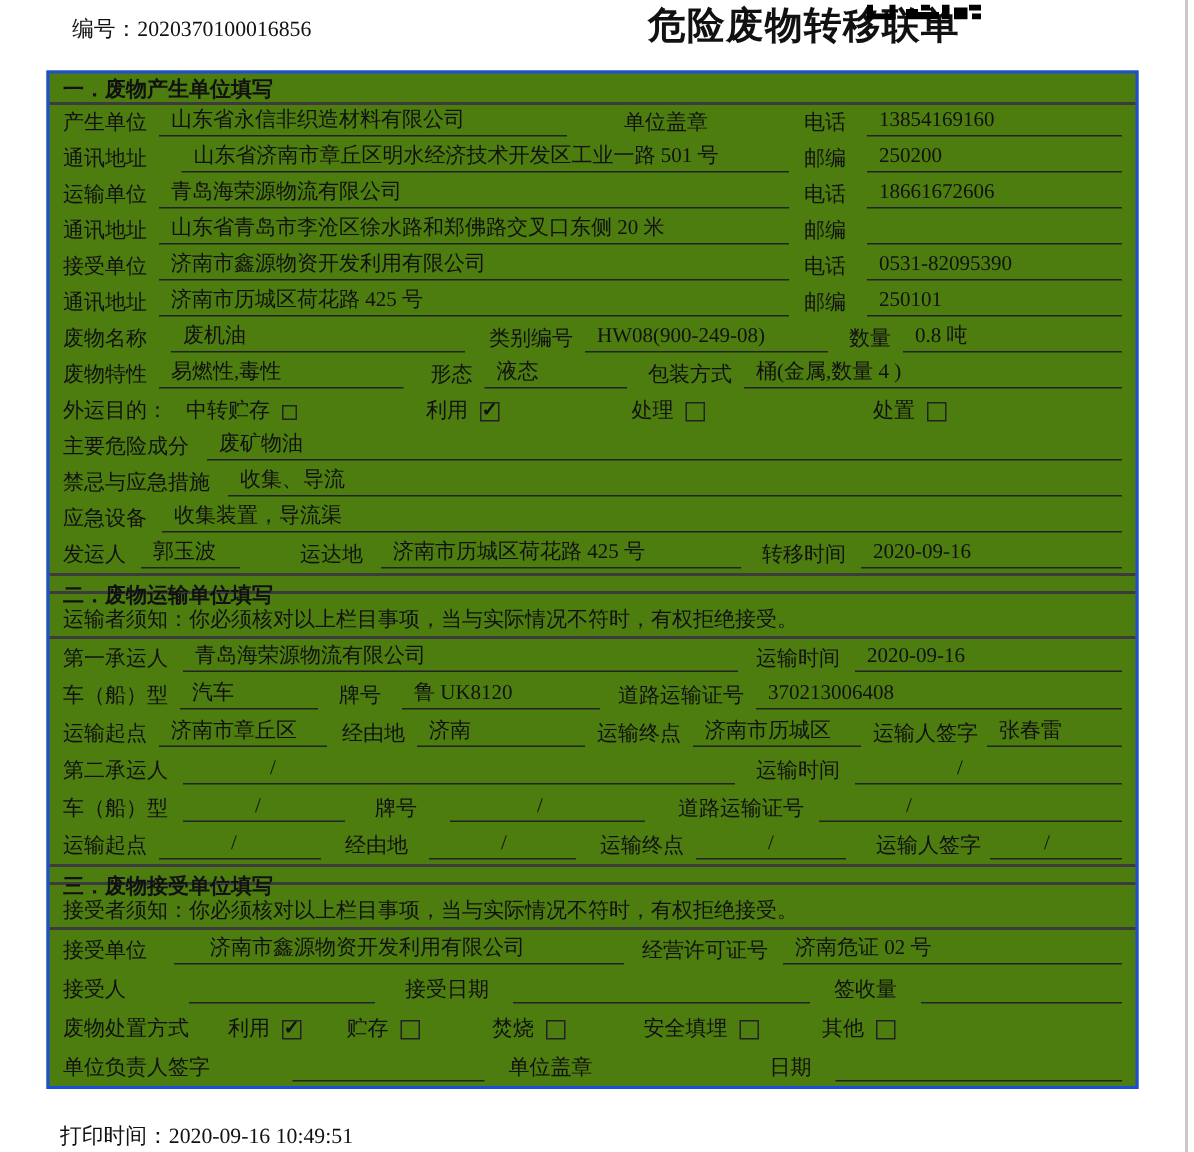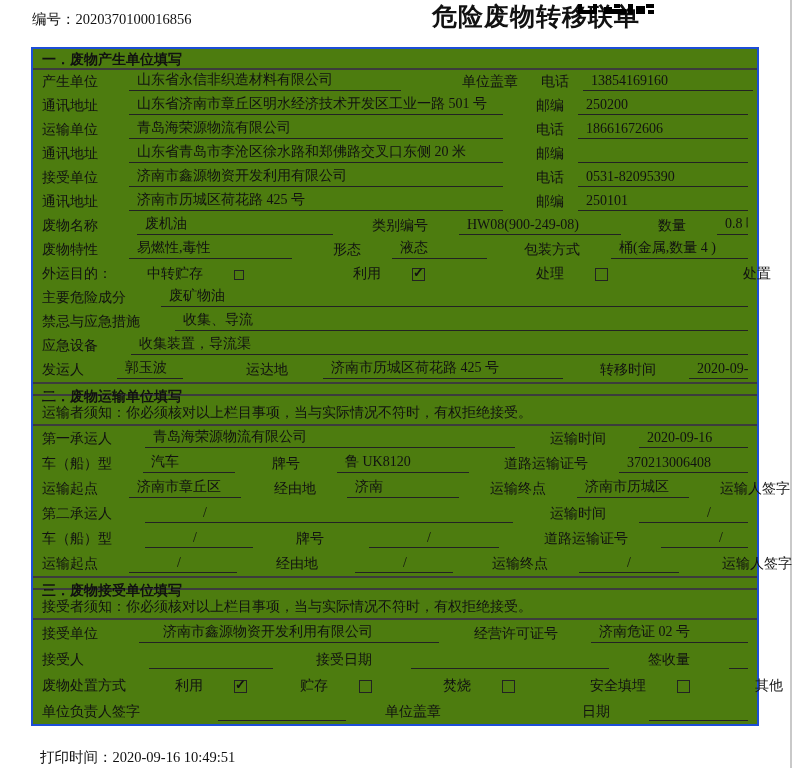--- a/index.html
+++ b/index.html
@@ -1,35 +1,35 @@
 <!DOCTYPE html>
 <html><head>
 <meta charset="utf-8">
 <style>
   html,body{margin:0;padding:0;}
   body{
     width:796px;height:768px;background:#ffffff;position:relative;overflow:hidden;
     font-family:"Liberation Serif","DejaVu Serif",serif;color:#111111;
   }
   
-  .serial{position:absolute;left:32px;top:10px;font-size:14.5px;white-space:nowrap;}
+  .serial{position:absolute;left:48px;top:10px;font-size:14.5px;white-space:nowrap;}
   .doc-title{position:absolute;left:250px;top:0px;width:390px;text-align:right;
     font-size:25px;font-weight:bold;letter-spacing:1px;white-space:nowrap;}
   .qr{position:absolute;left:578px;top:0px;}
   .page-edge{position:absolute;left:790px;top:0;width:2px;height:768px;background:#c9c9c9;}
   
   .form{position:absolute;left:31px;top:47px;width:724px;border:2px solid #1d4ed8;
     box-sizing:content-box;background:#4d7c0f;display:flex;flex-direction:column;}
   .sec-h{font-weight:bold;font-size:14px;height:21px;box-sizing:border-box;
     padding:2px 9px 0;border-bottom:2px solid #3c3c3c;white-space:nowrap;}
   .sec-h.mid{border-top:2px solid #3c3c3c;height:14px;padding-top:4px;}
   .notice{font-size:14px;height:30px;box-sizing:border-box;padding:8px 9px 0;
     border-bottom:2px solid #3c3c3c;white-space:nowrap;}
   .row{display:flex;align-items:flex-end;box-sizing:border-box;
-    padding:0 9px 3px 9px;font-size:14px;white-space:nowrap;gap:23px;}
+    padding:0 9px 3px 9px;font-size:14px;white-space:nowrap;}
   .h24{height:24px}.h25{height:25px}.h26{height:26px}
   .lbl{flex:none;}
   .val{border-bottom:1px solid #222;padding:0 2px 1px 8px;flex:none;
     box-sizing:border-box;overflow:hidden;}
   .fill{flex:1;}
   .rcol{margin-left:auto;width:212px;display:flex;align-items:flex-end;flex:none;}
   .rcol .lbl{margin-right:14px;}
   .box{width:11px;height:11px;border:1.5px solid #222;margin-left:8px;
     position:relative;flex:none;margin-bottom:2px;}
   .box.small{width:8px;height:8px;margin-bottom:3px;}
@@ -68,21 +68,21 @@
     <span class="val" style="width:272px;margin-left:8px">山东省永信非织造材料有限公司</span>
     <span class="lbl" style="margin-left:38px">单位盖章</span>
     <span class="rcol">
       <span class="lbl">电话</span>
       <span class="val fill">13854169160</span>
     </span>
   </div>
 
   <div class="row h24">
     <span class="lbl">通讯地址</span>
-    <span class="val fill" style="margin-left:8px;margin-right:10px">山东省济南市章丘区明水经济技术开发区工业一路 501 号</span>
+    <span class="val fill" style="margin-left:23px;margin-right:10px">山东省济南市章丘区明水经济技术开发区工业一路 501 号</span>
     <span class="rcol">
       <span class="lbl">邮编</span>
       <span class="val fill">250200</span>
     </span>
   </div>
 
   <div class="row h24">
     <span class="lbl">运输单位</span>
     <span class="val fill" style="margin-left:8px;margin-right:10px">青岛海荣源物流有限公司</span>
     <span class="rcol">

